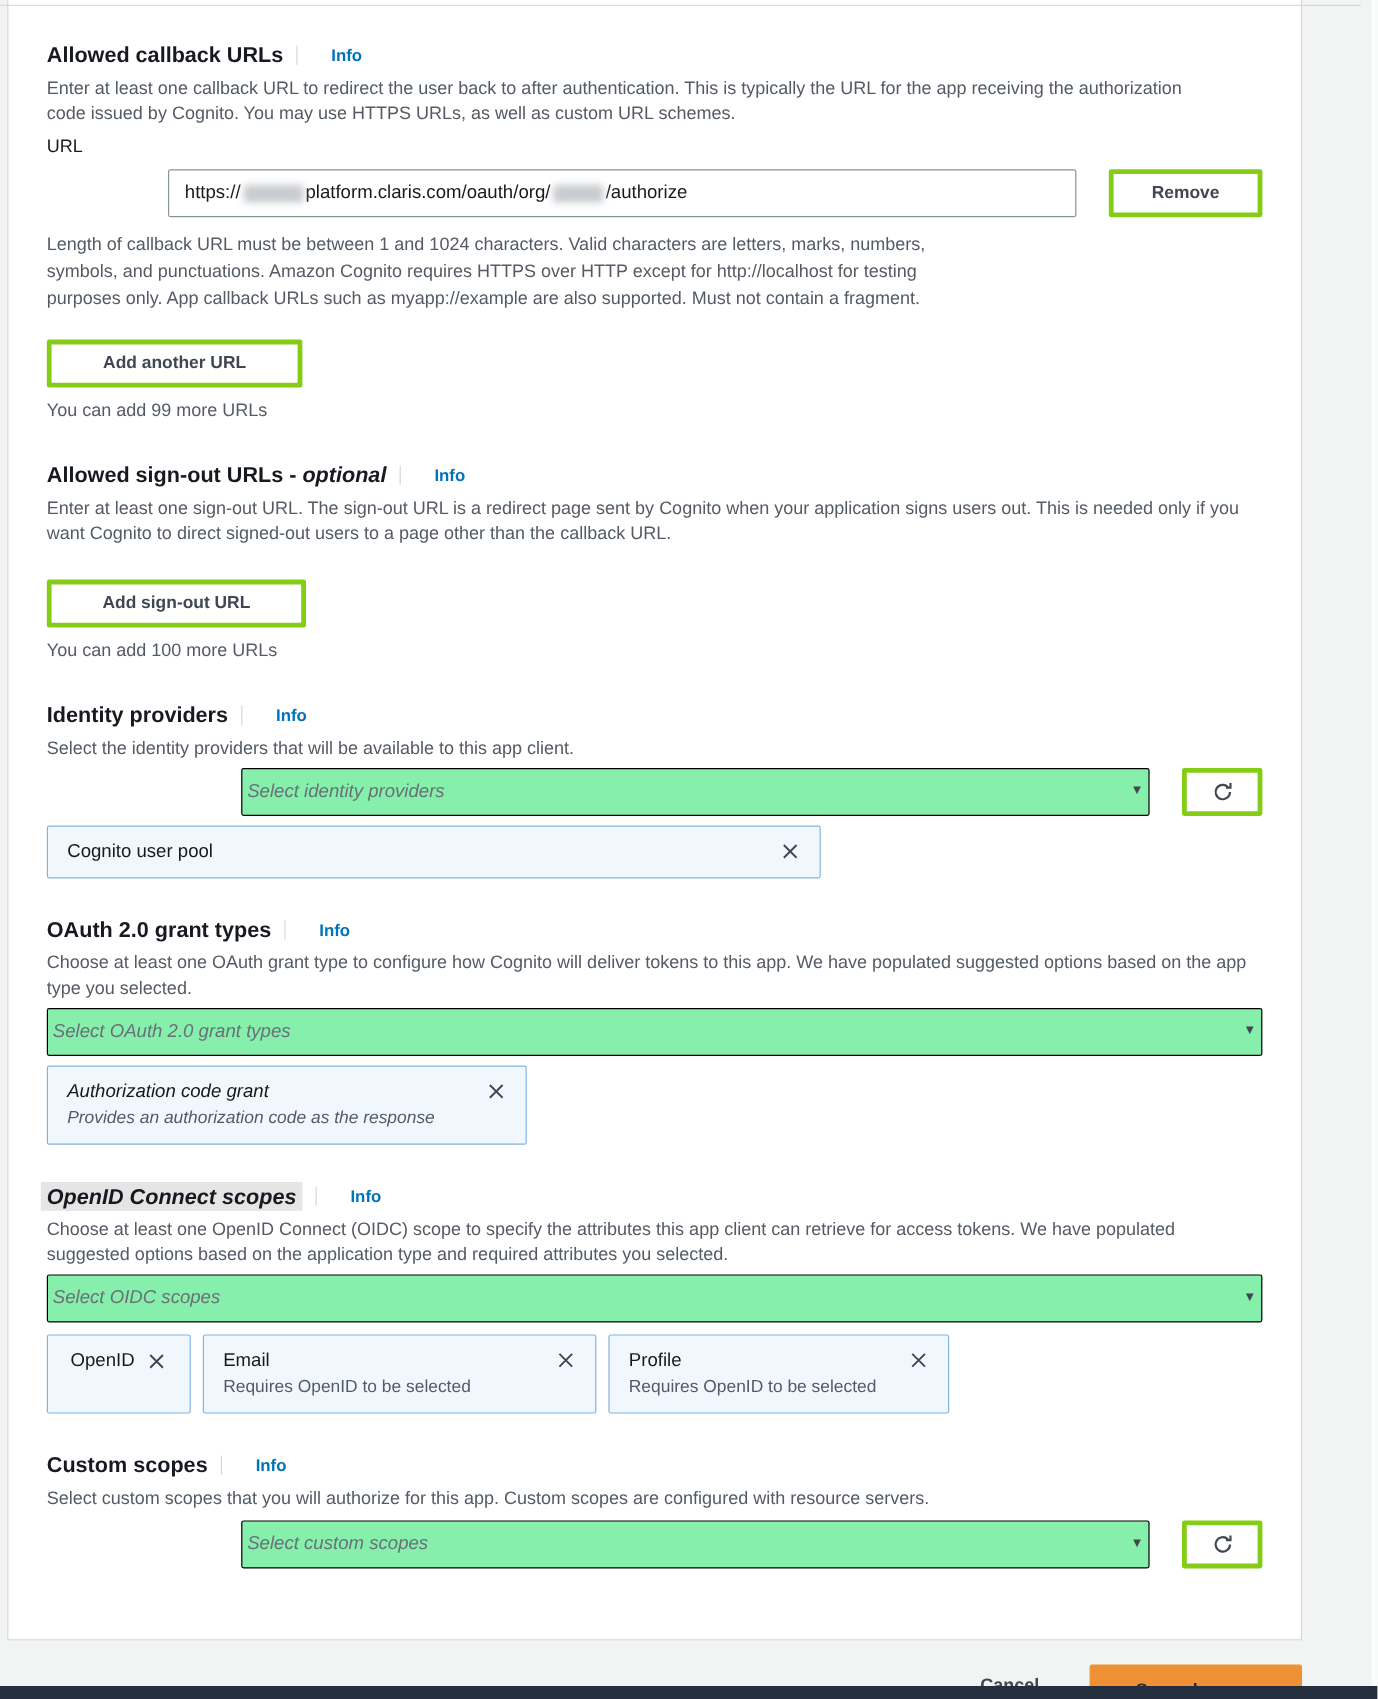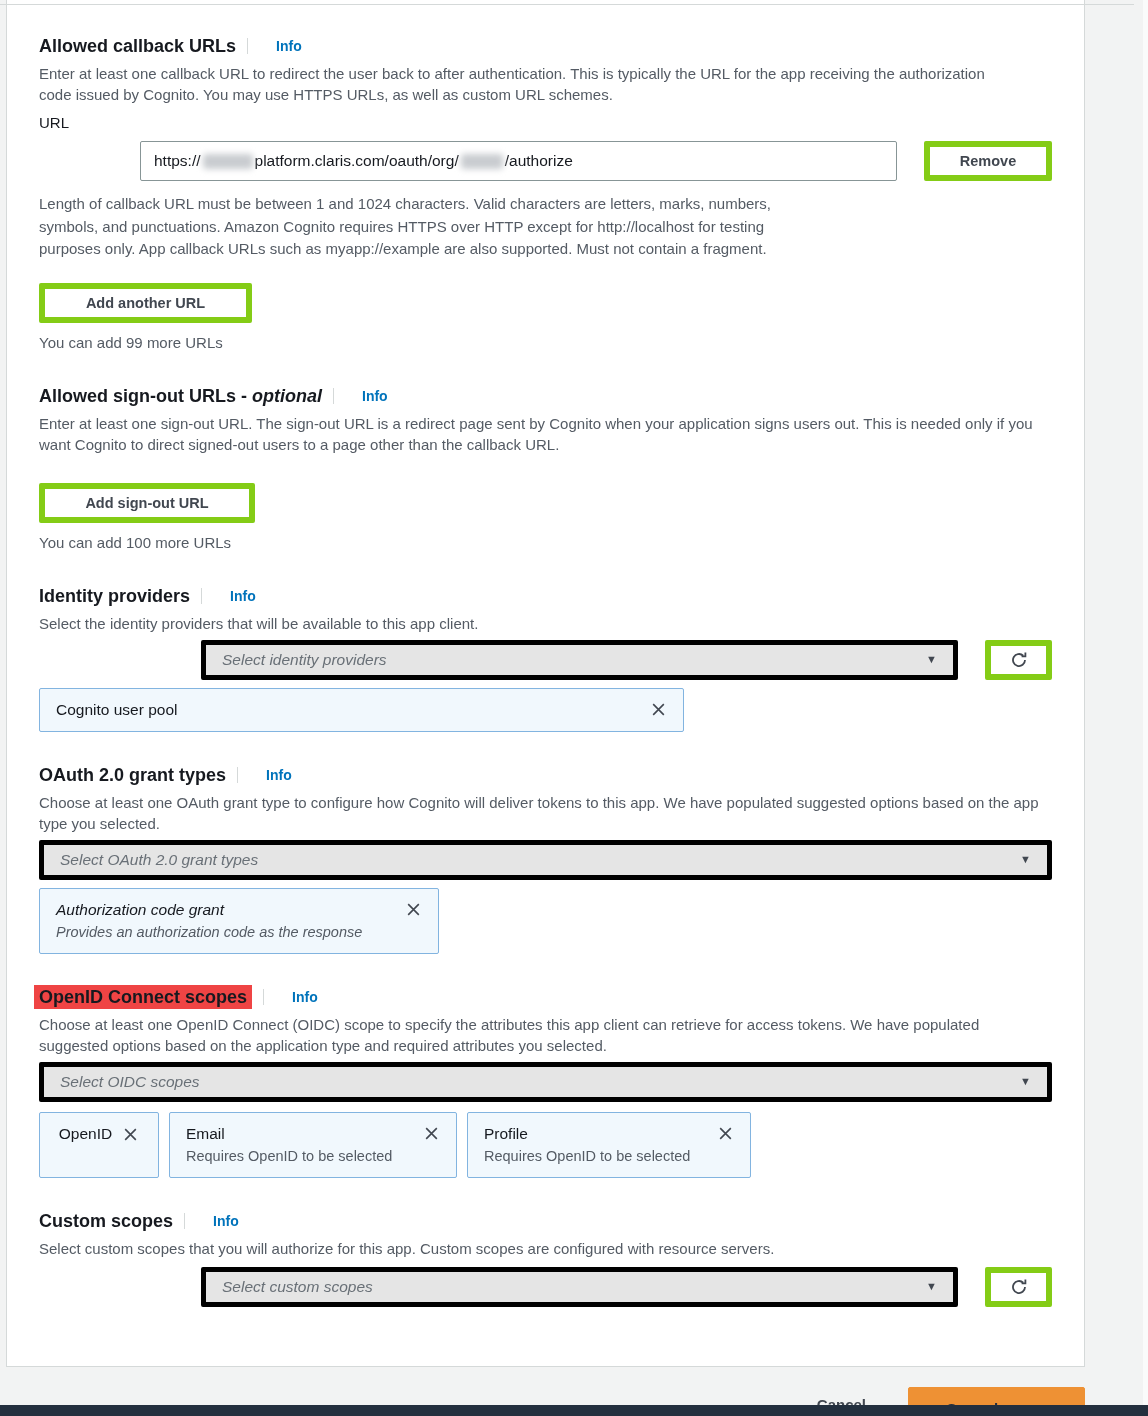--- a/index.html
+++ b/index.html
@@ -51,56 +51,56 @@
     display: flex; align-items: center; padding: 0 13px;
     font-size: 15.5px; color: #16191f; white-space: nowrap; overflow: hidden;
   }
   .blur-chip {
     display: inline-block; height: 15px; margin: 0 2px;
     background: #c9ccd0; border-radius: 3px; filter: blur(3px);
   }
   .bw52 { width: 50px; } .bw44 { width: 42px; }
   .btn {
     height: 40px; background: #fff;
-    border: 6px solid #84cc16; border-radius: 2px;
+    border: 4px solid #84cc16; border-radius: 2px;
     color: #414750; font-weight: bold; font-size: 14.5px;
     font-family: "Liberation Sans", sans-serif;
     display: inline-flex; align-items: center; justify-content: center;
     cursor: pointer; padding: 0 20px;
   }
   .remove-btn { margin-left: 27px; width: 128px; }
   .add-btn { margin-top: 22px; width: 213px; }
   .add-btn-so { margin-top: 28px; width: 216px; }
   .remaining { margin: 10px 0 0 0; font-size: 15px; line-height: 20px; color: #545b64; }
   .select {
-    height: 40px; border: 5px solid #000000; border-radius: 2px; background: #e5e5e5;
+    height: 40px; border: 1px solid #000000; border-radius: 2px; background: #86efac;
     display: flex; align-items: center; justify-content: space-between;
-    padding: 0 16px; cursor: pointer;
+    padding: 0 4px; cursor: pointer;
   }
   .w757 { width: 757px; } .wfull { width: 1019px; }
   .mt6 { margin-top: 6px; }
   .placeholder { font-style: italic; font-size: 15.5px; color: #697077; }
   .caret { font-size: 11px; color: #414750; line-height: 1; }
   .icon-btn { margin-left: 27px; width: 67px; padding: 0; }
   .token {
     margin-top: 8px;
     background: #f1f8fd; border: 1px solid #82b4e0; border-radius: 2px;
     padding: 10px 16px 11px 16px;
     display: flex; justify-content: space-between; align-items: flex-start;
   }
   .token-label { font-size: 15.5px; line-height: 21px; color: #16191f; }
   .token-desc { font-size: 14.5px; line-height: 20px; color: #545b64; margin-top: 2px; }
   .token-x { cursor: pointer; display: inline-flex; margin-left: 14px; margin-top: 2px; }
   .w587 { width: 645px; } .w400 { width: 400px; font-style: italic; }
   .tokens-row { display: flex; gap: 10px; margin-top: 10px; }
   .tokens-row .token { margin-top: 0; }
   .tk-openid { width: 120px; justify-content: center; }
   .tk-openid .token-x { margin-left: 10px; margin-top: 3px; }
-  .tk-email { width: 288px; } .tk-profile { width: 284px; }
-  .hl { background: #ef4444; padding: 2px 5px; margin-left: -5px; }
+  .tk-email { width: 328px; } .tk-profile { width: 284px; }
+  .hl { background: #e5e5e5; padding: 2px 5px; margin-left: -5px; font-style: italic; }
   .footer-actions {
     position: absolute; top: 1387px; right: 63px;
     display: flex; align-items: flex-start; gap: 42px; z-index: 5;
   }
   .cancel-btn {
     margin-top: 9px; background: none; border: none; padding: 0;
     font-family: "Liberation Sans", sans-serif;
     color: #414750; font-weight: bold; font-size: 15px; cursor: pointer;
   }
   .save-btn {

